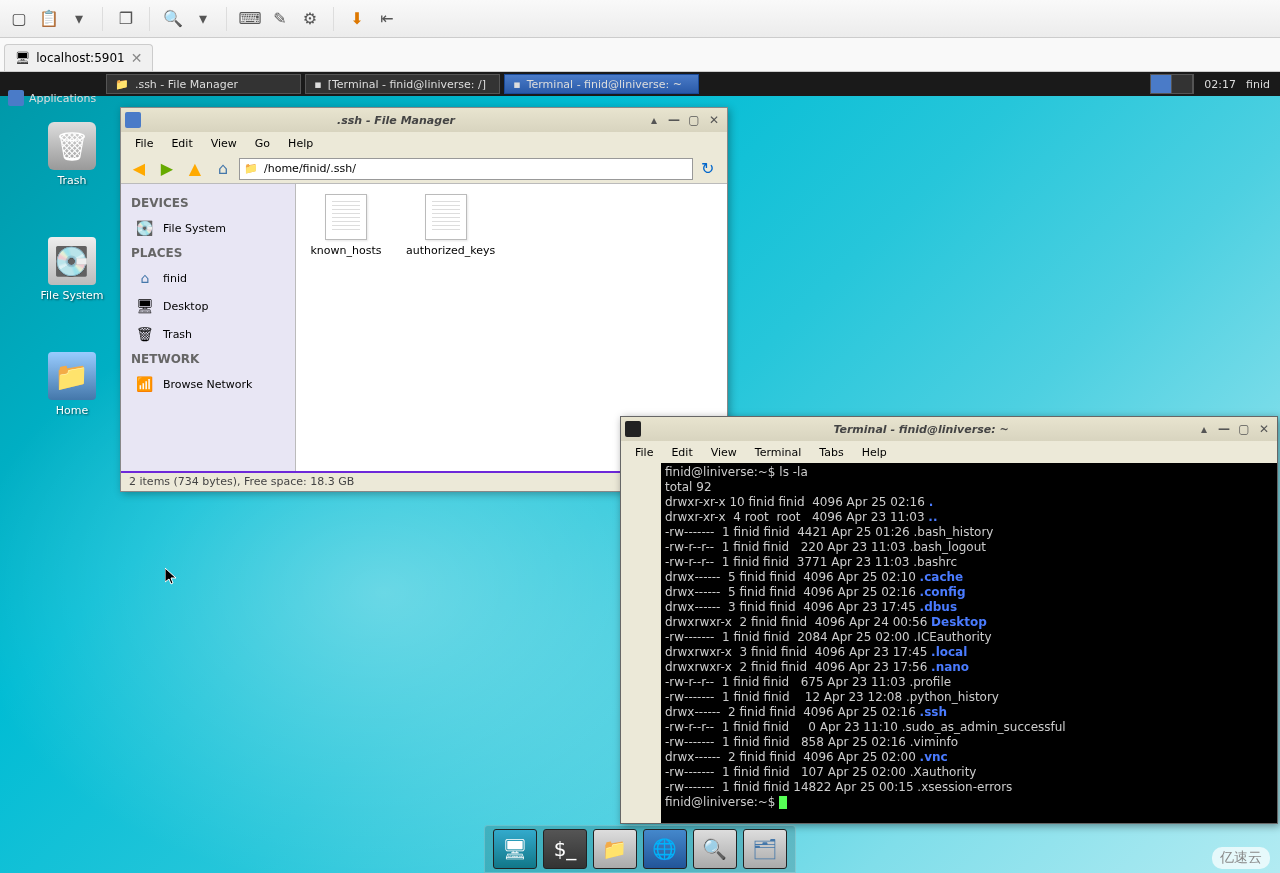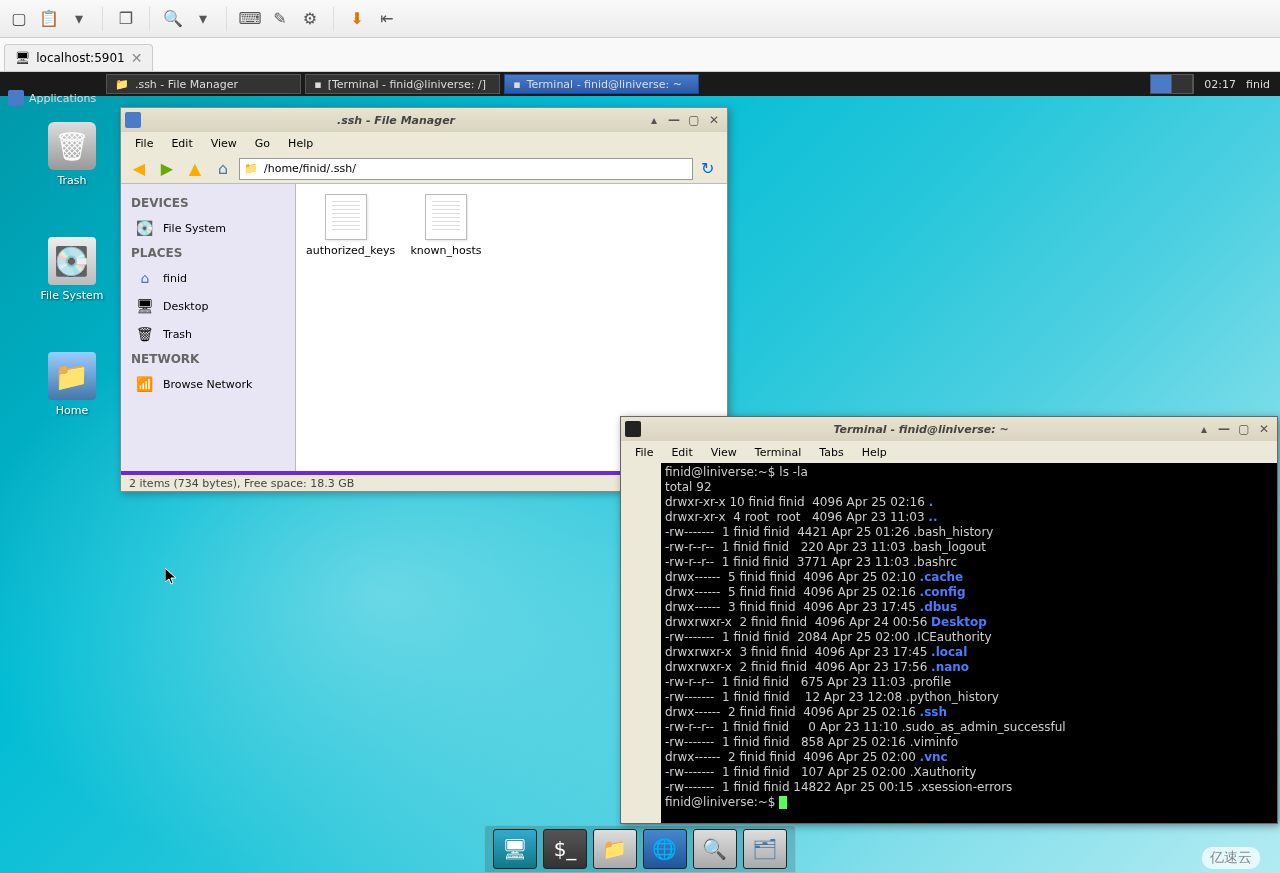--- a/index.html
+++ b/index.html
@@ -53,34 +53,34 @@
 
 .fm-body { display: flex; height: calc(100% - 96px); }
 .fm-sidebar { width: 175px; background: #e8e6f4; border-right: 1px solid #bbb; padding: 8px 0; font-size: 11px; overflow: auto; }
 .fm-sidebar .section-title { font-weight: bold; color: #666; padding: 4px 10px; font-size: 12px; }
 .fm-sidebar .side-item { display: flex; align-items: center; gap: 8px; padding: 5px 10px 5px 14px; cursor: pointer; }
 .fm-sidebar .side-item .si-icon { width: 20px; height: 18px; display:flex; align-items:center; justify-content:center; font-size:14px; }
 .fm-content { flex: 1; background: #fff; padding: 10px; display: flex; align-items: flex-start; gap: 20px; }
 .file-item { width: 80px; text-align: center; font-size: 11px; cursor: pointer; }
 .file-item .file-icon { width: 42px; height: 46px; margin: 0 auto 4px; background: #fff; border: 1px solid #bbb; box-shadow: 1px 1px 2px rgba(0,0,0,0.1); position: relative; }
 .file-item .file-icon::after { content:""; position:absolute; top:6px; left:6px; right:6px; bottom:6px; background: repeating-linear-gradient(#ddd, #ddd 1px, transparent 1px, transparent 4px); }
-.fm-status { height: 20px; background: #ece9d8; border-top: 4px solid #6d28d9; font-size: 11px; padding: 2px 8px; color: #444; }
+.fm-status { height: 20px; background: #ece9d8; border-top: 2px solid #6d28d9; font-size: 11px; padding: 2px 8px; color: #444; }
 
 
 .terminal-window { position: absolute; background: #ece9d8; border: 1px solid #666; box-shadow: 2px 2px 8px rgba(0,0,0,0.4); }
 .terminal-body { background: #000; color: #ccc; font-family: "DejaVu Sans Mono", monospace; font-size: 12px; line-height: 15px; padding: 2px 4px; white-space: pre; height: calc(100% - 46px); overflow: hidden; margin-left: 40px; }
 .term-blue { color: #4a7bff; font-weight: bold; }
 .cursor-block { display: inline-block; width: 8px; height: 13px; background: #5f5; vertical-align: middle; }
 
 
 .dock { position: absolute; bottom: 0; left: 50%; transform: translateX(-50%); height: 48px; background: rgba(0,0,0,0.15); border: 1px solid rgba(255,255,255,0.2); border-radius: 4px 4px 0 0; display: flex; align-items: center; padding: 0 8px; gap: 6px; z-index: 20; }
 .dock-item { width: 44px; height: 40px; background: linear-gradient(#555,#333); border: 1px solid #222; border-radius: 3px; display: flex; align-items: center; justify-content: center; color: #fff; font-size: 20px; cursor: pointer; }
 
 
-.watermark { position: absolute; bottom: 4px; right: 20px; font-size: 14px; color: #888; z-index: 30; background: rgba(255,255,255,0.7); padding: 2px 8px; border-radius: 10px; }
+.watermark { position: absolute; bottom: 4px; right: 10px; font-size: 14px; color: #888; z-index: 30; background: rgba(255,255,255,0.7); padding: 2px 8px; border-radius: 10px; }
 
 
 .mouse-cursor { position: absolute; width: 12px; height: 18px; z-index: 100; pointer-events: none; }
 
 
 svg { display: block; }
 </style>
 </head>
 <body>
 
@@ -203,25 +203,25 @@
         </div>
         <div class="section-title">NETWORK</div>
         <div class="side-item">
           <span class="si-icon" style="color:#0aa">📶</span>
           <span>Browse Network</span>
         </div>
       </div>
       <div class="fm-content">
         <div class="file-item">
           <div class="file-icon"></div>
-          <div>authorized_keys</div>
+          <div>known_hosts</div>
         </div>
         <div class="file-item">
           <div class="file-icon"></div>
-          <div>known_hosts</div>
+          <div>authorized_keys</div>
         </div>
       </div>
     </div>
     <div class="fm-status">2 items (734 bytes), Free space: 18.3 GB</div>
   </div>
 
   <div class="terminal-window" style="left:620px; top:344px; width:658px; height:408px; z-index:15">
     <div class="titlebar">
       <div class="title-icon" style="background:#222"></div>
       <div class="title-text">Terminal - finid@liniverse: ~</div>

